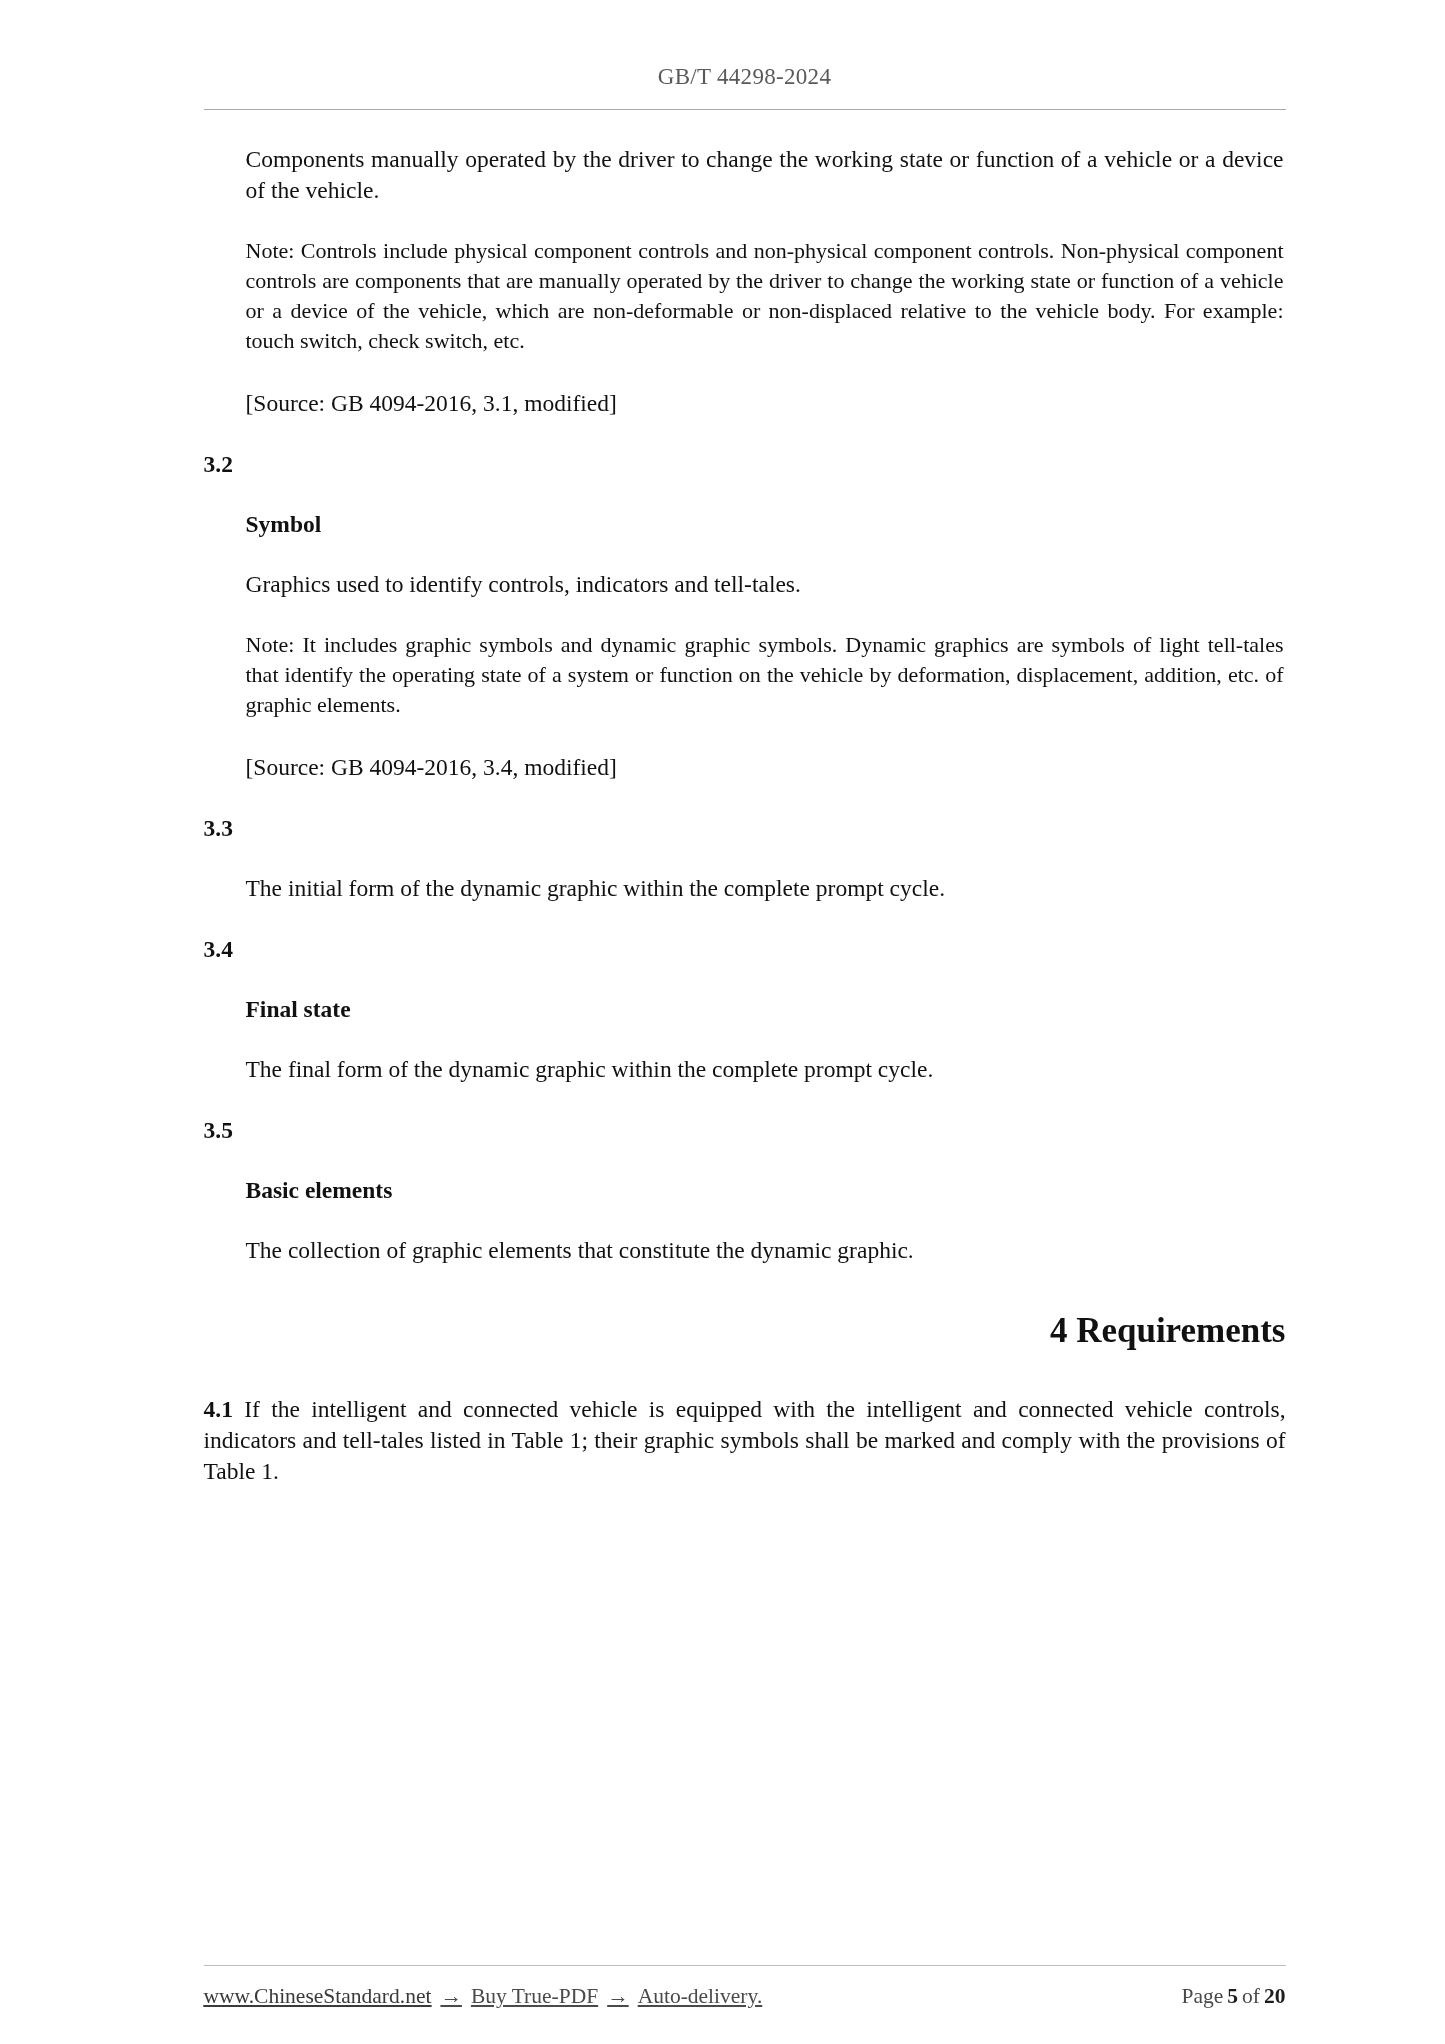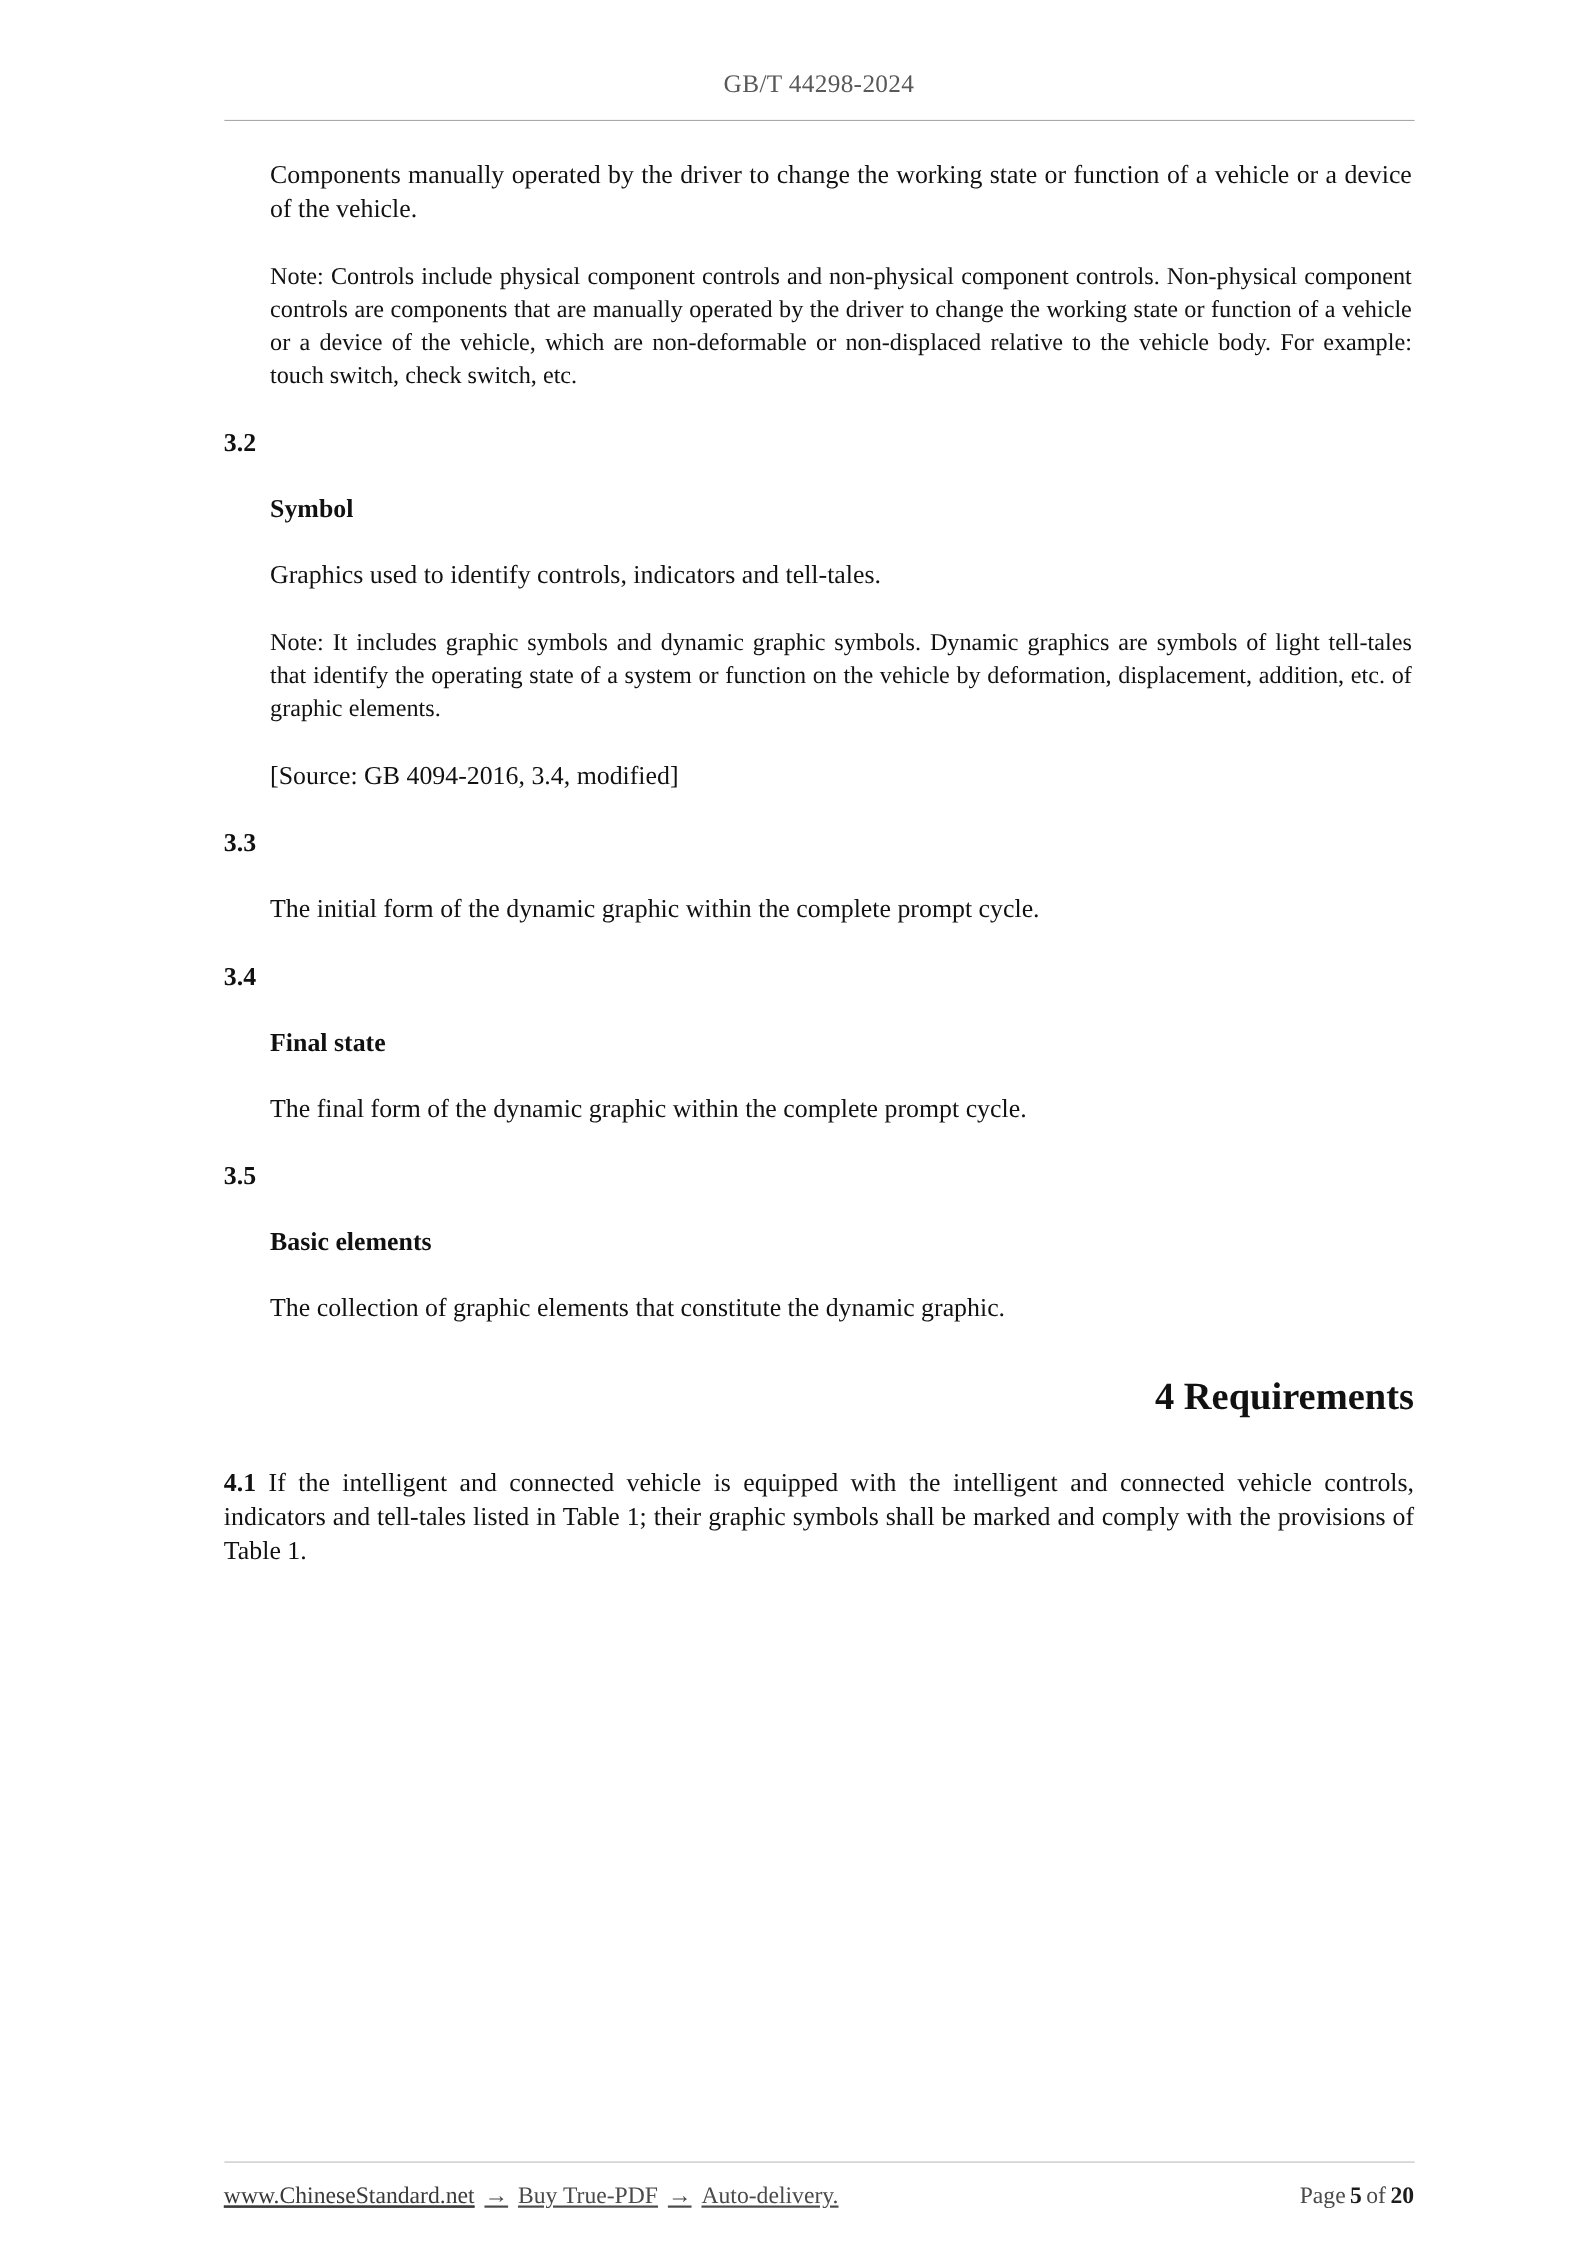--- a/index.html
+++ b/index.html
@@ -97,20 +97,21 @@
 
   <header class="doc-header">
     <div class="doc-title">GB/T 44298-2024</div>
     <div class="header-rule"></div>
   </header>
 
   <main class="doc-body">
 
     <p class="para indent justify">Components manually operated by the driver to change the working state or function of a vehicle or a device of the vehicle.</p>
     <p class="note indent">Note: Controls include physical component controls and non-physical component controls. Non-physical component controls are components that are manually operated by the driver to change the working state or function of a vehicle or a device of the vehicle, which are non-deformable or non-displaced relative to the vehicle body. For example: touch switch, check switch, etc.</p>
+    <p class="para indent">[Source: GB 4094-2016, 3.1, modified]</p>
 
     <p class="sec-num">3.2</p>
     <p class="term indent">Symbol</p>
     <p class="para indent">Graphics used to identify controls, indicators and tell-tales.</p>
     <p class="note indent">Note: It includes graphic symbols and dynamic graphic symbols. Dynamic graphics are symbols of light tell-tales that identify the operating state of a system or function on the vehicle by deformation, displacement, addition, etc. of graphic elements.</p>
     <p class="para indent">[Source: GB 4094-2016, 3.4, modified]</p>
 
     <p class="sec-num">3.3</p>
     <p class="para indent">The initial form of the dynamic graphic within the complete prompt cycle.</p>
 

